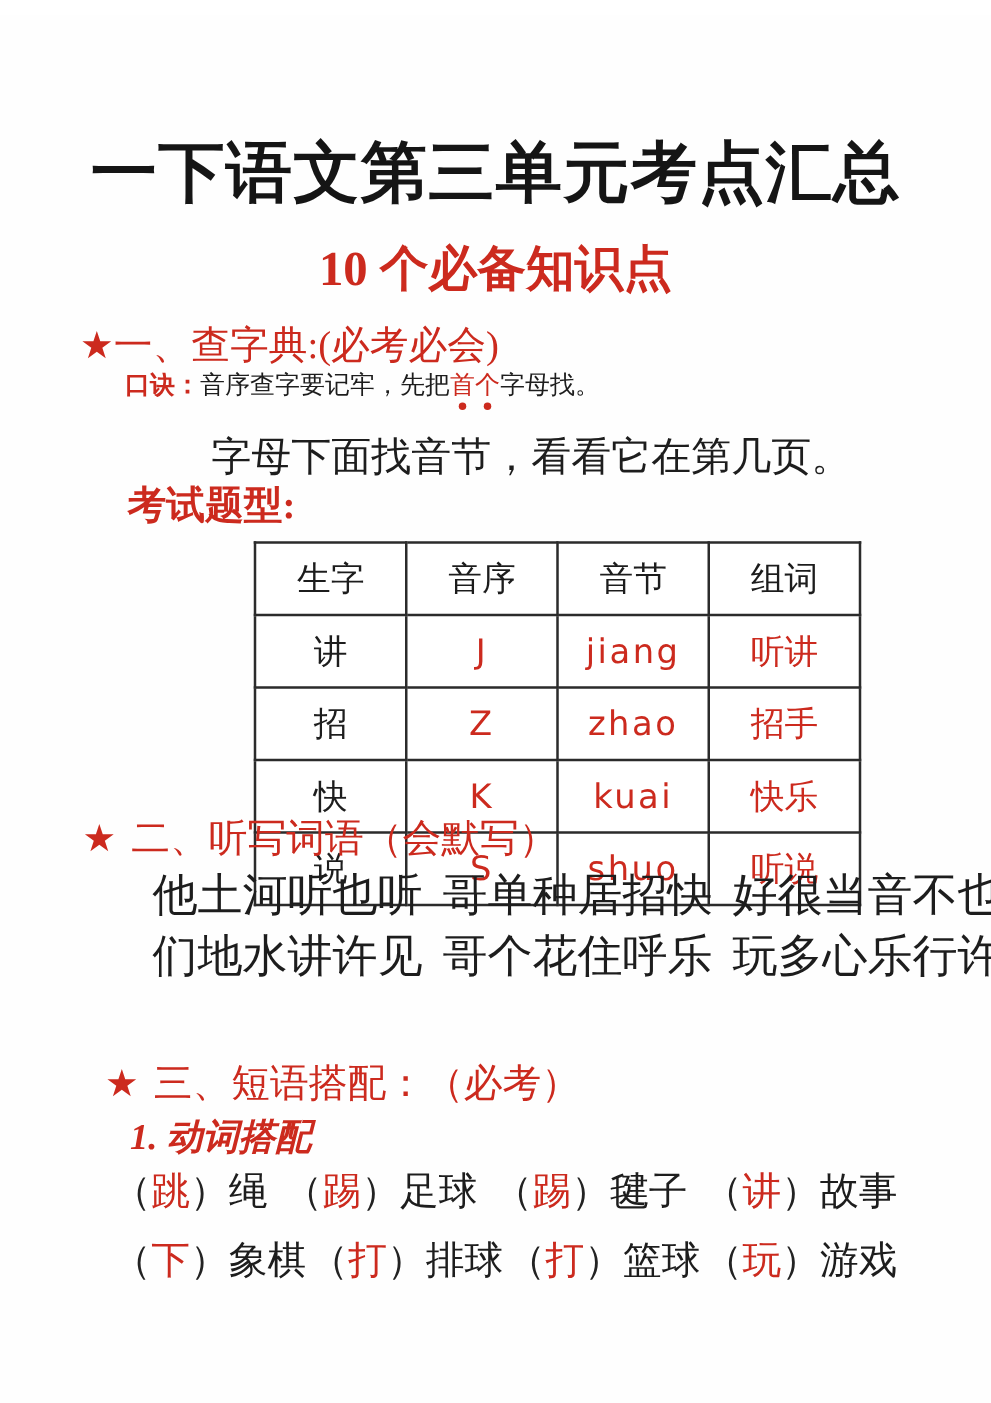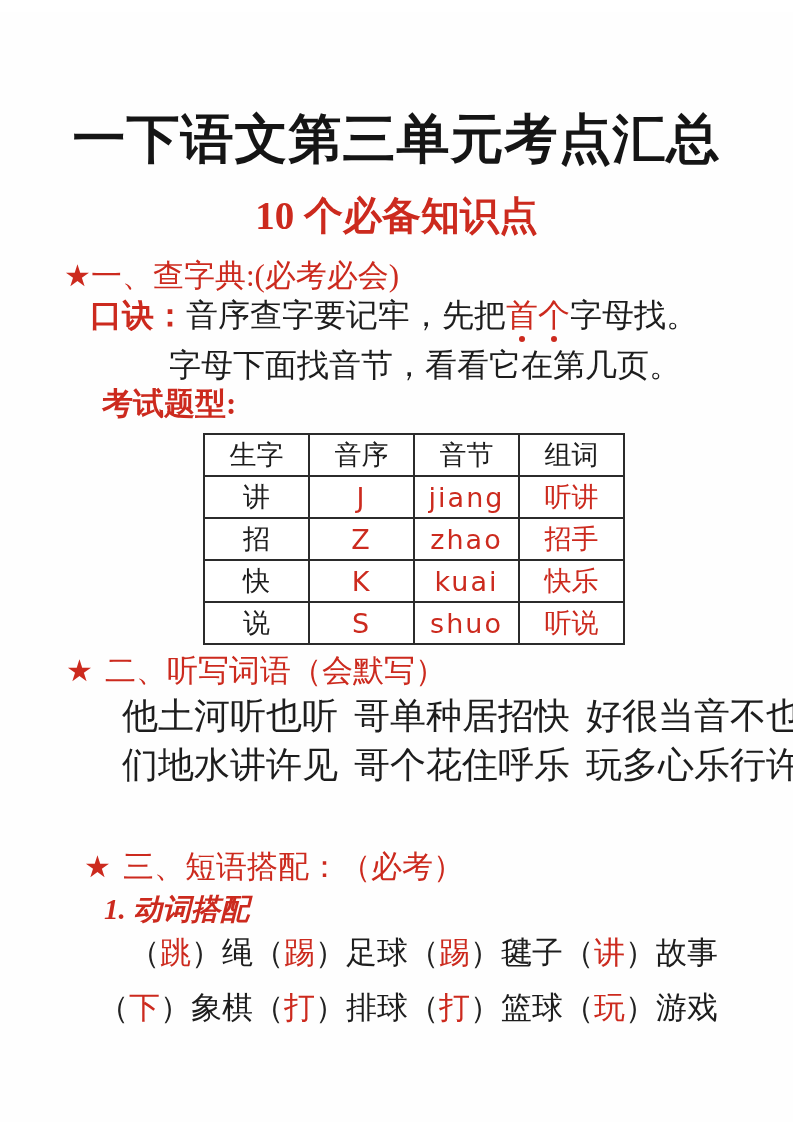--- a/index.html
+++ b/index.html
@@ -35,22 +35,22 @@
     font-size:31px;font-weight:400;
     color:var(--accent-red);
     white-space:nowrap;
   }
   .sec-heading .star{display:inline-block;font-size:30px;}
   .star-gap{margin-right:12px;}
   #s1-heading{top:243px;left:64px;}
   #s2-heading{top:638px;left:66px;}
   #s3-heading{top:834px;left:84px;}
   .mantra-line1{
-    position:absolute;top:282px;left:90px;
-    font-size:32px;white-space:nowrap;
+    position:absolute;top:282px;left:100px;
+    font-size:20px;white-space:nowrap;
   }
   .mantra-label{color:var(--accent-red);font-weight:700;}
   .emph-char{position:relative;color:var(--accent-red);}
   .emph-char::after{
     content:"";position:absolute;left:50%;bottom:-9px;
     transform:translateX(-50%);
     width:6px;height:6px;border-radius:50%;
     background:var(--accent-red);
   }
   .mantra-line2{
@@ -62,21 +62,21 @@
     font-size:31px;font-weight:700;color:var(--accent-red);
   }
   table.lookup{
     position:absolute;top:421px;left:203px;
     border-collapse:collapse;background:#fff;
   }
   table.lookup th,table.lookup td{
     border:2px solid var(--table-border);
     width:103px;height:40px;
     text-align:center;vertical-align:middle;
-    font-size:27px;font-weight:400;padding:0;
+    font-size:27px;font-weight:400;padding:8px;
   }
   table.lookup th{color:#1c1c1c;}
   td.red{color:var(--accent-red);}
   td.latin{
     font-family:"DejaVu Sans","Liberation Sans",sans-serif;
     font-size:24px;letter-spacing:2px;color:var(--accent-red);
   }
   .words-block{
     position:absolute;top:680px;left:122px;width:572px;
     display:flex;gap:16px;
@@ -84,21 +84,20 @@
   }
   .word-row{display:flex;justify-content:space-between;}
   .sub-heading{
     position:absolute;top:878px;left:104px;
     font-size:29px;font-weight:700;color:var(--accent-red);font-style:italic;
   }
   .phrases-block{
     position:absolute;top:920px;left:90px;width:628px;
     display:flex;flex-direction:column;gap:13px;
     font-size:31px;
-    align-items:flex-end;
   }
   .phrase-row{display:flex;justify-content:space-between;}
   .phrase .verb{color:var(--accent-red);}
   .phrase .paren{color:#222;}
   .bottom-strip{
     position:absolute;left:0;bottom:0;width:100%;height:7px;
     background:#eaeaea;
   }
 </style>
 </head>

